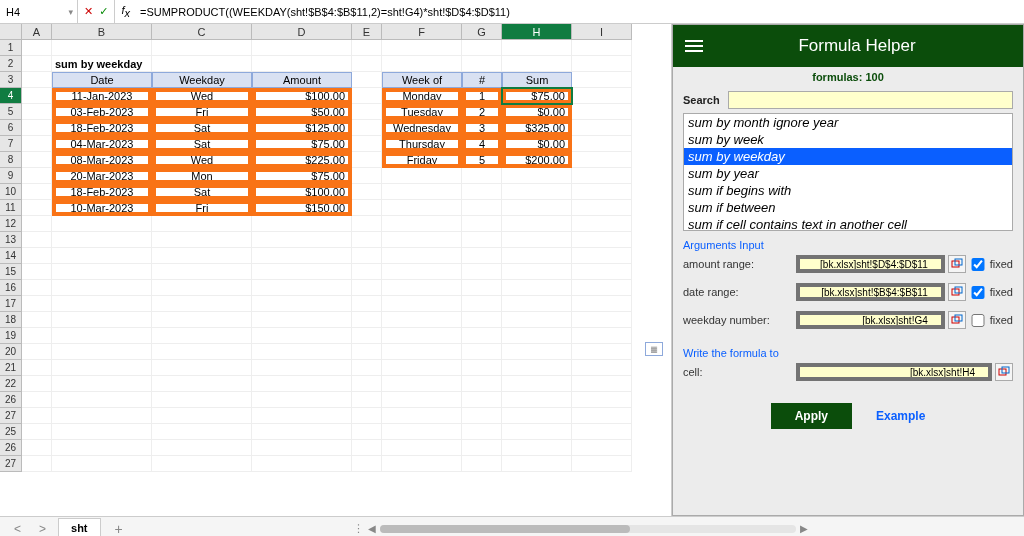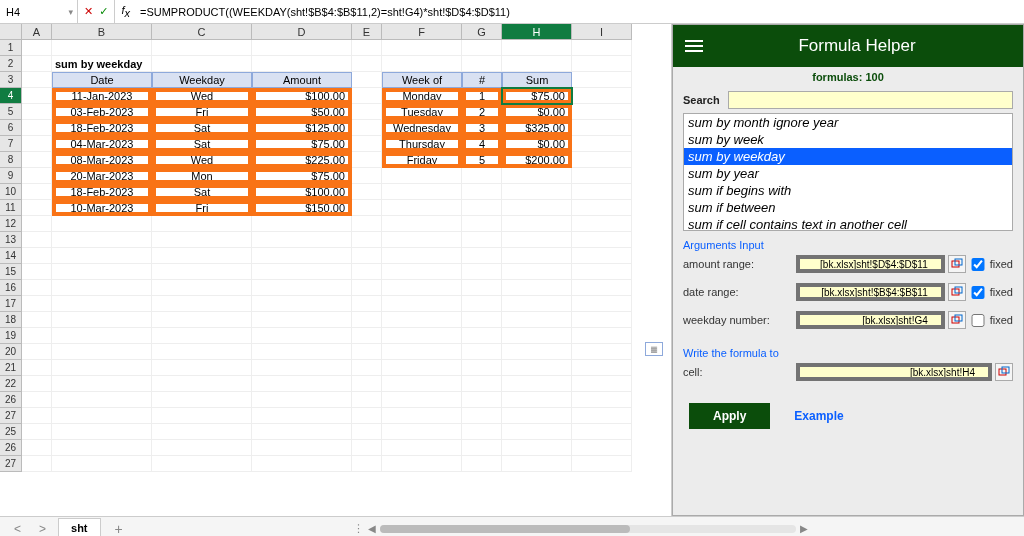--- a/index.html
+++ b/index.html
@@ -43,21 +43,21 @@
 .flist::-webkit-scrollbar-track { background: #eee; }
 .flist::-webkit-scrollbar-thumb { background: #bbb; }
 .sect { margin: 8px 10px 0 10px; }
 .sect-title { color: #0a5fff; font-size: 11px; margin-bottom: 4px; }
 .arg-row { display: grid; grid-template-columns: 110px 1fr 18px 18px auto; align-items: center; gap: 3px; margin-bottom: 10px; }
 .arg-row label { font-size: 11px; color: #333; }
 .arg-row input[type=text] { background: #ffffcc; border: 4px solid #737373; height: 18px; padding: 0 13px; font-size: 10px; width: 100%; text-align: right; }
 .pick { width: 18px; height: 18px; border: 1px solid #aaa; background: #f5f5f5; display: flex; align-items: center; justify-content: center; font-size: 9px; }
 .pick svg { width: 12px; height: 12px; }
 .fx-lbl { font-size: 11px; color: #333; }
-.btn-row { display: flex; align-items: center; gap: 24px; margin: 12px 16px; }
+.btn-row { display: flex; justify-content: center; align-items: center; gap: 24px; margin: 12px 16px; }
 .apply { background: #0b4d0b; color: #fff; border: none; padding: 6px 24px; font-size: 12px; font-weight: bold; cursor: pointer; }
 .example { color: #0a5fff; font-size: 12px; font-weight: bold; cursor: pointer; }
 .tabs { height: 24px; border-top: 1px solid #ccc; display: flex; align-items: center; padding-left: 8px; gap: 6px; background: #f5f5f5; }
 .tab-nav { color: #888; padding: 0 6px; cursor: pointer; font-size: 12px; }
 .tab { background: #fff; padding: 3px 12px; border: 1px solid #ccc; border-bottom: 2px solid #107c41; font-size: 11px; font-weight: bold; }
 .add-tab { color: #888; padding: 0 8px; font-size: 14px; cursor: pointer; }
 .hscroll { flex: 1; display: flex; align-items: center; padding: 0 8px; gap: 4px; justify-content: center; }
 .hscroll .track { flex: 0.5; height: 8px; background: #e5e5e5; border-radius: 4px; position: relative; }
 .hscroll .thumb { position: absolute; left: 0; width: 60%; height: 8px; background: #bbb; border-radius: 4px; }
 .hscroll .arr { color: #888; font-size: 10px; }

